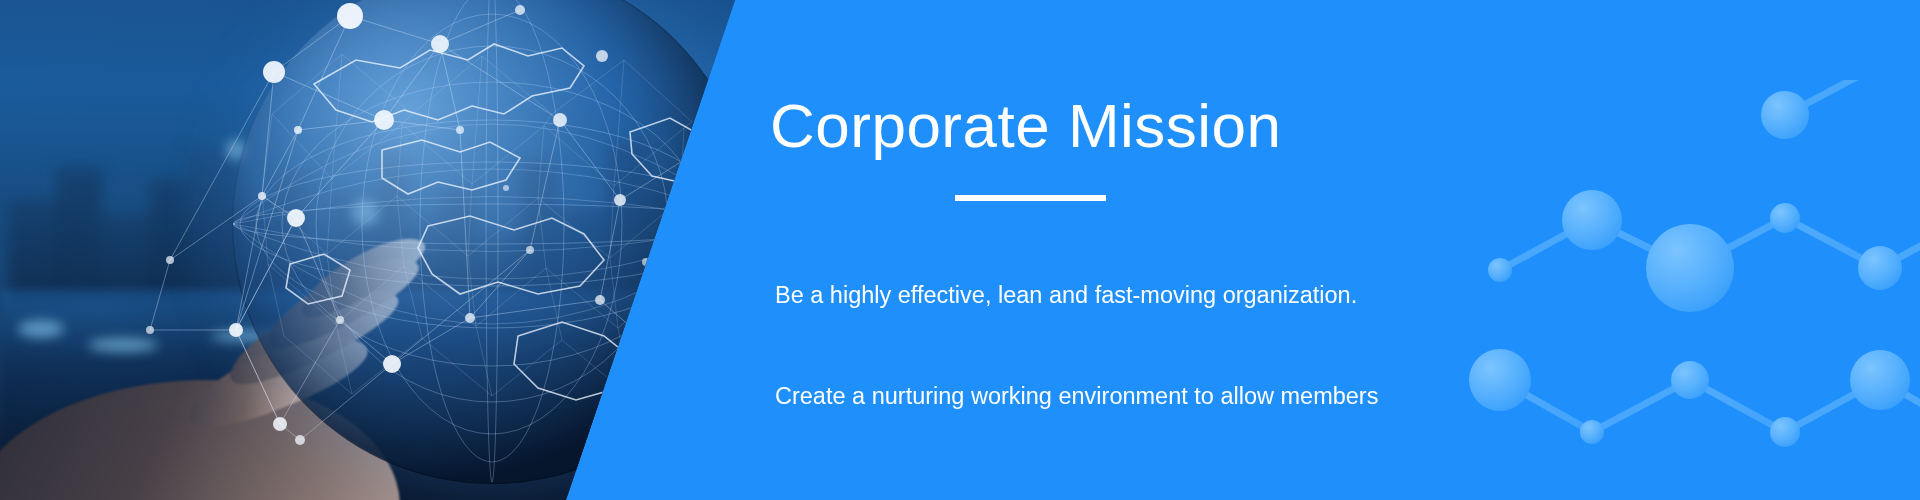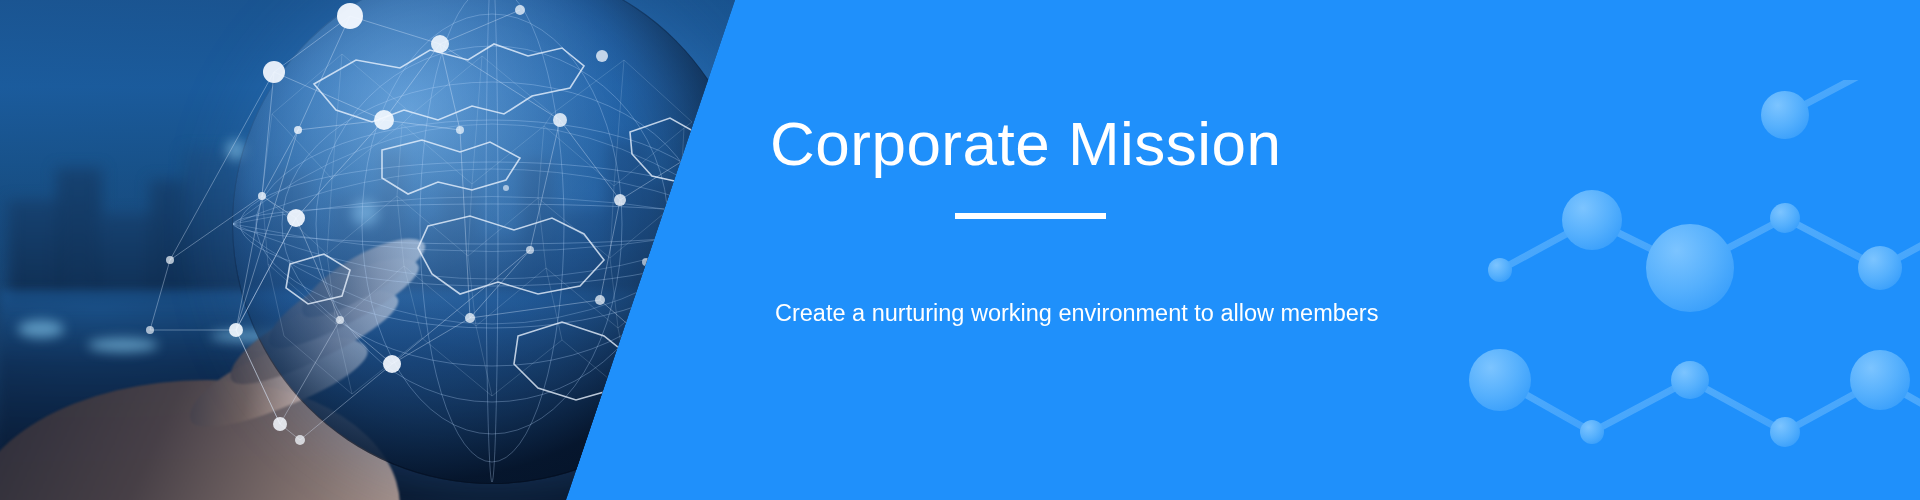--- a/index.html
+++ b/index.html
@@ -85,21 +85,21 @@
     position:absolute; right:0; top:0;
     width:1360px; height:500px;
     background:#1f90fb;
     overflow:hidden;
   }
   .molecules { position:absolute; right:-40px; top:80px; width:520px; height:460px; opacity:1; }
 
   
   .content {
     position:absolute;
-    left:770px; top:18px;
+    left:770px; top:0;
     width:1100px; height:456px;
   }
   .title {
     position:absolute; left:0; top:93px;
     font-size:62px;
     font-weight:300;
     letter-spacing:.5px;
     color:#ffffff;
     line-height:1.05;
     white-space:nowrap;
@@ -333,18 +333,19 @@
         <circle cx="646" cy="262" r="4" opacity=".62"></circle>
         <circle cx="506" cy="188" r="3" opacity=".60"></circle>
       </g>
     </svg>
   </div>
 
   <div class="content">
     <h1 class="title">Corporate Mission</h1>
     <div class="rule"></div>
     <div class="body-text">
+      <span class="ln">Be a highly effective, lean and fast-moving organization.</span>
       <span class="ln">Create a nurturing working environment to allow members</span>
       
     </div>
   </div>
 
 </div>
 
 </body></html>

